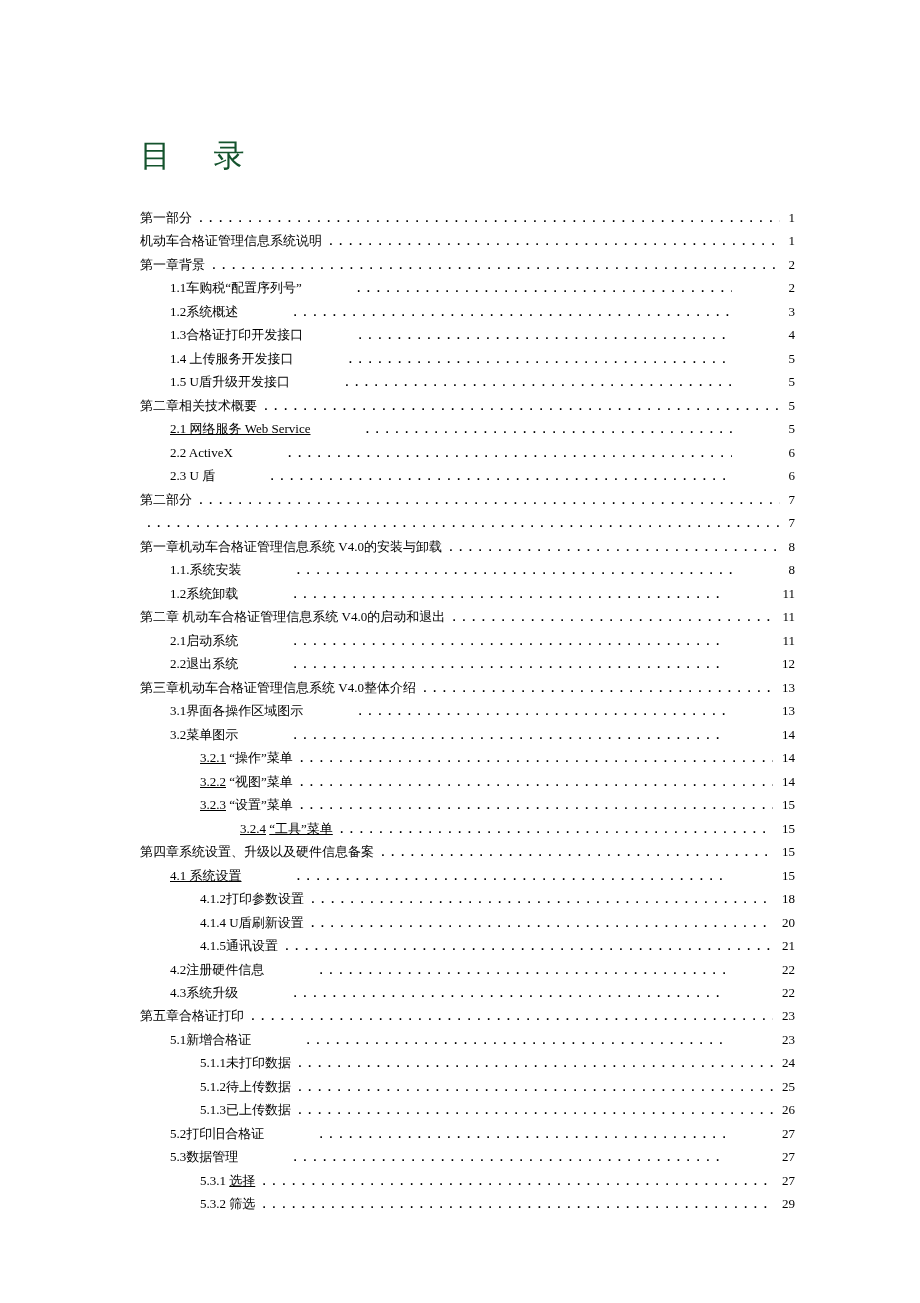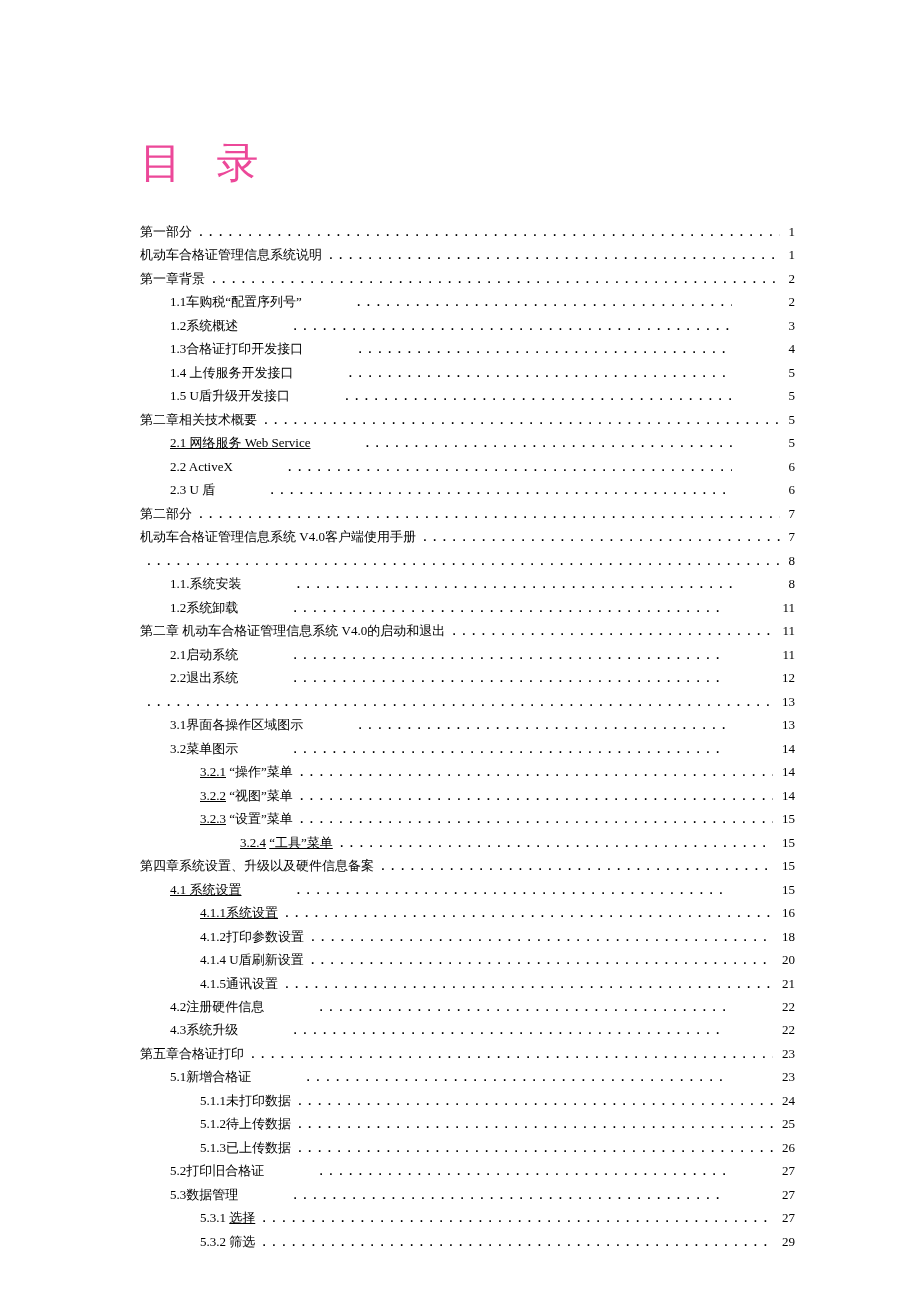--- a/index.html
+++ b/index.html
@@ -11,26 +11,26 @@
       background: #fff;
       width: 920px;
       height: 1303px;
       font-family: "SimSun", "宋体", serif;
       position: relative;
     }
     .page {
       padding: 135px 125px 60px 140px;
     }
     .title {
-      font-size: 42px;
+      font-size: 31px;
       font-weight: normal;
-      font-family: Liberation Serif, serif;
+      font-family: Liberation Mono, monospace;
       letter-spacing: 12px;
       margin-bottom: 30px;
-      color: #ec4899;
+      color: #14532d;
     }
     .toc {
       font-size: 13px;
       line-height: 1.7;
       color: #000;
     }
     .toc-row {
       display: flex;
       align-items: baseline;
       white-space: nowrap;
@@ -122,25 +122,25 @@
         <span class="toc-label">2.3  U 盾 </span>
         <span class="dots"></span>
         <span class="toc-page">6</span>
       </div>
       <div class="toc-row indent-0">
         <span class="toc-label">第二部分</span>
         <span class="dots"></span>
         <span class="toc-page">7</span>
       </div>
       <div class="toc-row indent-0">
-        <span class="toc-label">机动车合格证管理信息系统  V4.0客户端使用手册  </span>
         <span class="dots"></span>
         <span class="toc-page">7</span>
       </div>
       <div class="toc-row indent-0">
+        <span class="toc-label">第一章机动车合格证管理信息系统  V4.0的安装与卸载</span>
         <span class="dots"></span>
         <span class="toc-page">8</span>
       </div>
       <div class="toc-row indent-1">
         <span class="toc-label">1.1.系统安装  </span>
         <span class="dots"></span>
         <span class="toc-page">8</span>
       </div>
       <div class="toc-row indent-1">
         <span class="toc-label">1.2系统卸载 </span>
@@ -156,20 +156,21 @@
         <span class="toc-label">2.1启动系统 </span>
         <span class="dots"></span>
         <span class="toc-page">11</span>
       </div>
       <div class="toc-row indent-1">
         <span class="toc-label">2.2退出系统 </span>
         <span class="dots"></span>
         <span class="toc-page">12</span>
       </div>
       <div class="toc-row indent-0">
+        <span class="toc-label">第三章机动车合格证管理信息系统  V4.0整体介绍</span>
         <span class="dots"></span>
         <span class="toc-page">13</span>
       </div>
       <div class="toc-row indent-1">
         <span class="toc-label">3.1界面各操作区域图示  </span>
         <span class="dots"></span>
         <span class="toc-page">13</span>
       </div>
       <div class="toc-row indent-1">
         <span class="toc-label">3.2菜单图示 </span>
@@ -198,25 +199,20 @@
       </div>
       <div class="toc-row indent-0">
         <span class="toc-label">第四章系统设置、升级以及硬件信息备案  </span>
         <span class="dots"></span>
         <span class="toc-page">15</span>
       </div>
       <div class="toc-row indent-1">
         <span class="toc-label"><span class="underline" style="text-decoration: underline;">4.1 系统设置</span><span>  </span></span>
         <span class="dots"></span>
         <span class="toc-page">15</span>
-      </div>
-      <div class="toc-row indent-2">
-        <span class="toc-label"><span class="underline" style="text-decoration: underline;">4.1.1系统设置</span><span> </span></span>
-        <span class="dots"></span>
-        <span class="toc-page">16</span>
       </div>
       <div class="toc-row indent-2">
         <span class="toc-label">4.1.2打印参数设置  </span>
         <span class="dots"></span>
         <span class="toc-page">18</span>
       </div>
       <div class="toc-row indent-2">
         <span class="toc-label">4.1.4  U盾刷新设置</span>
         <span class="dots"></span>
         <span class="toc-page">20</span>

